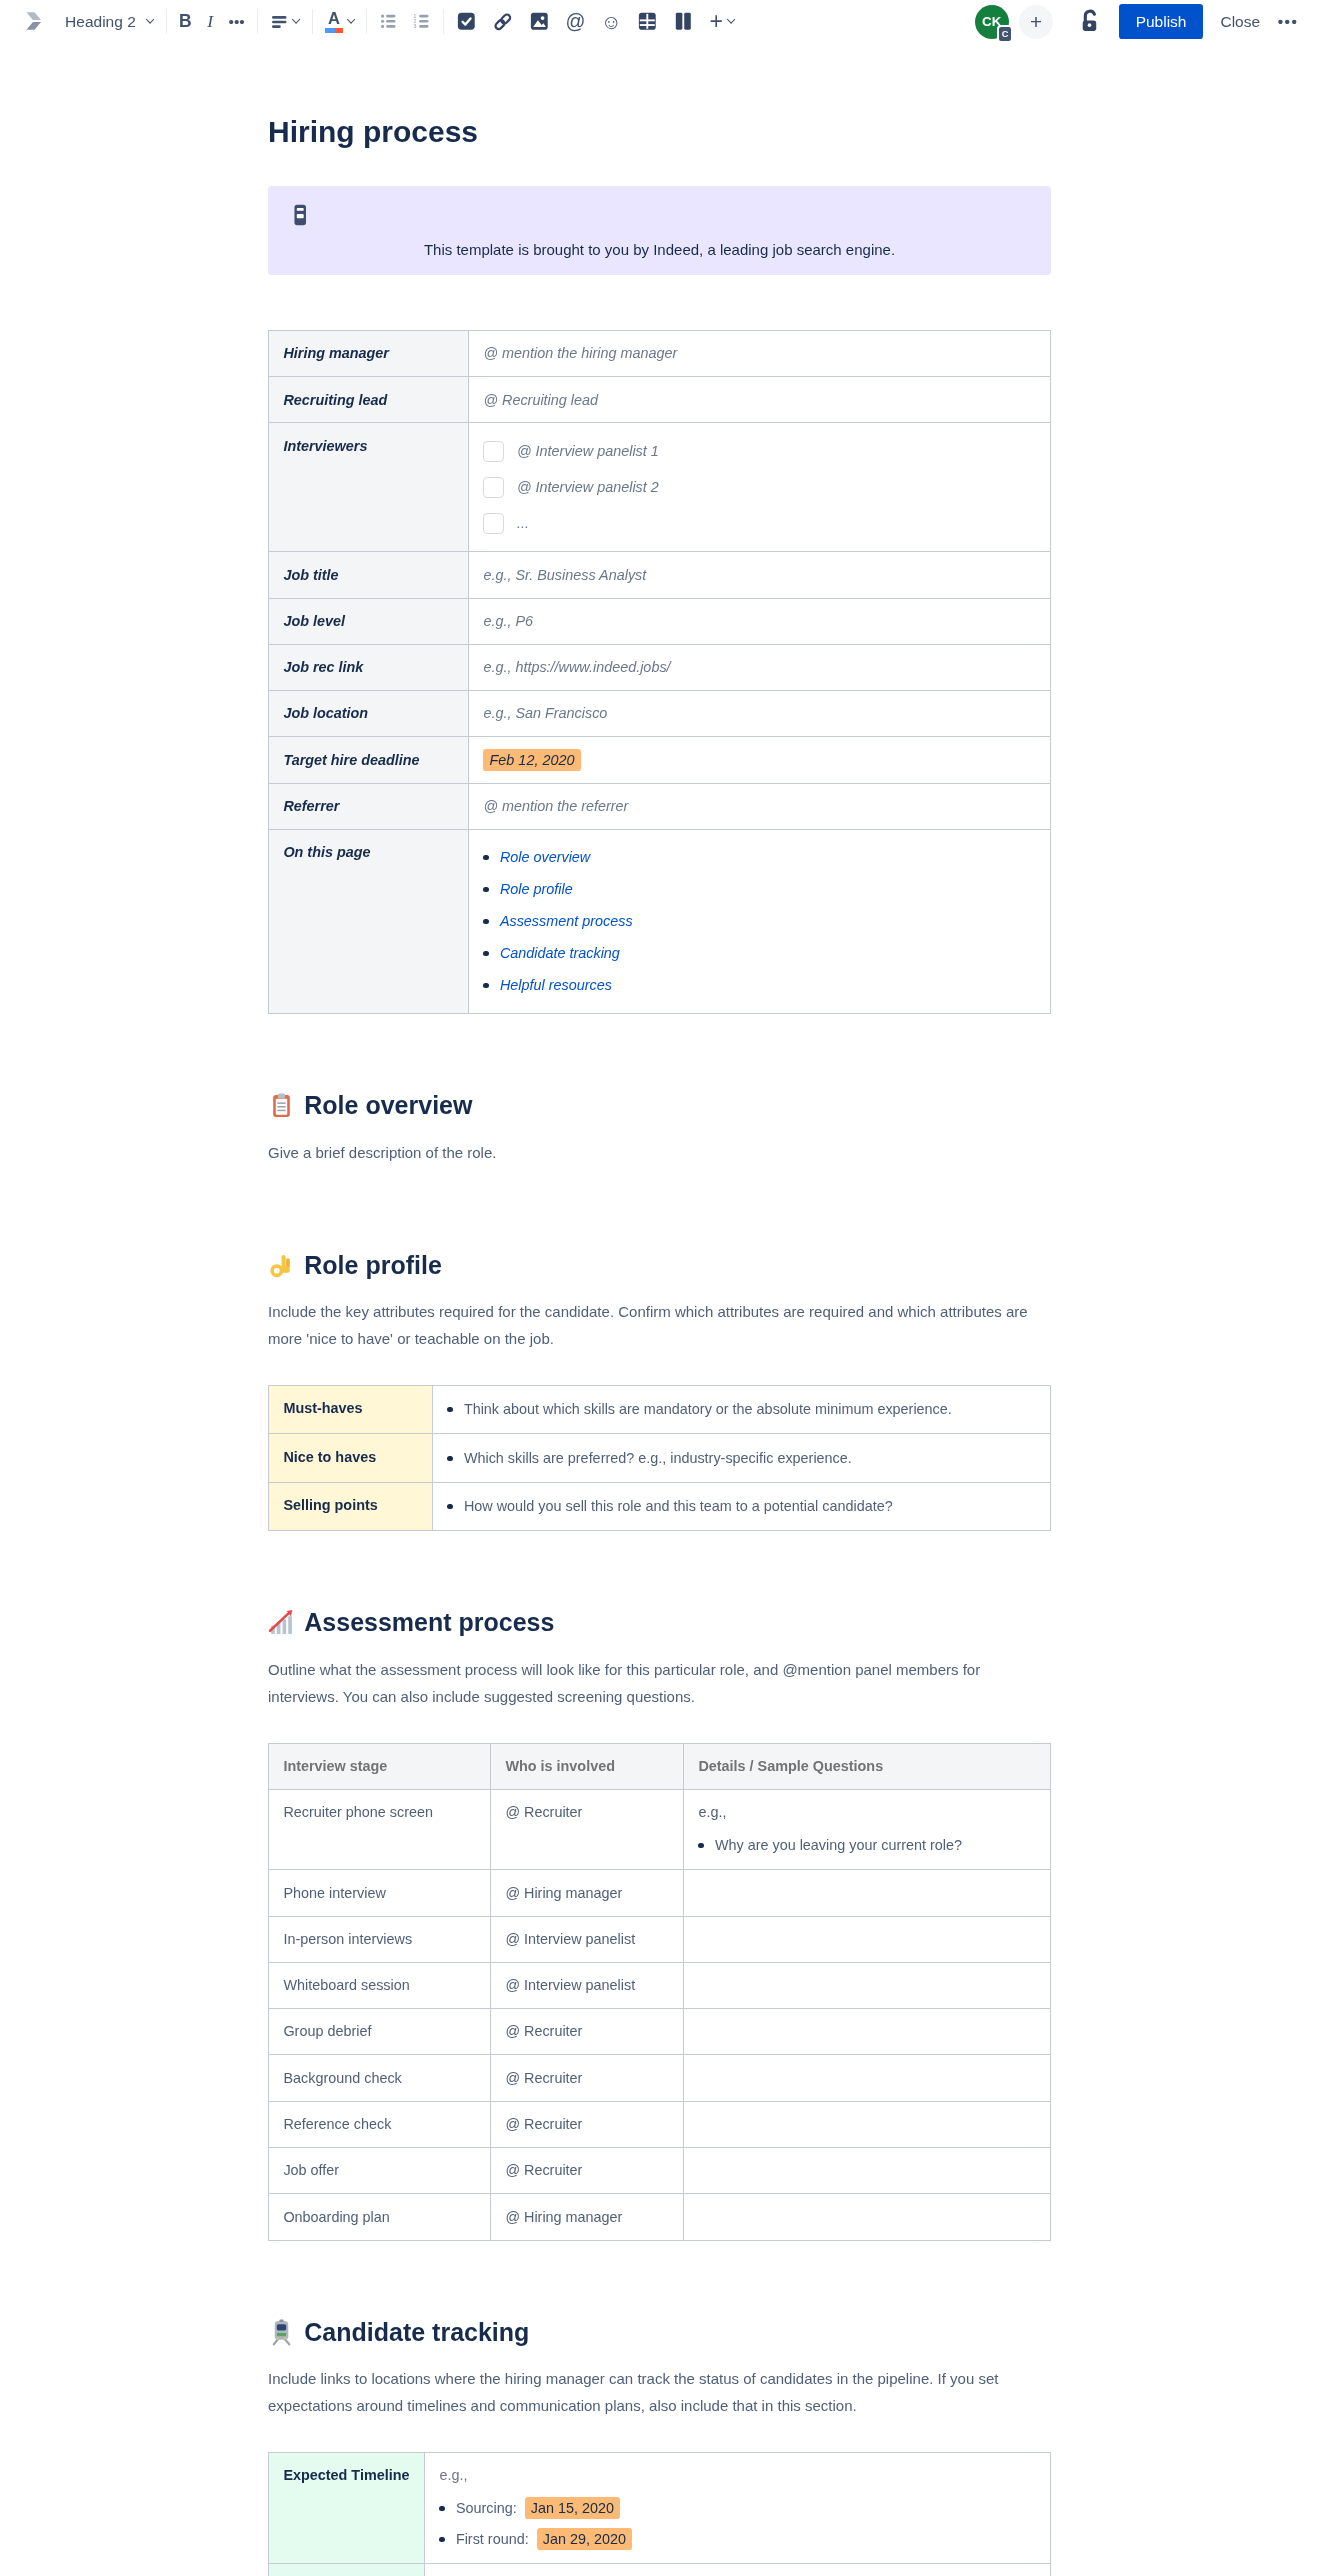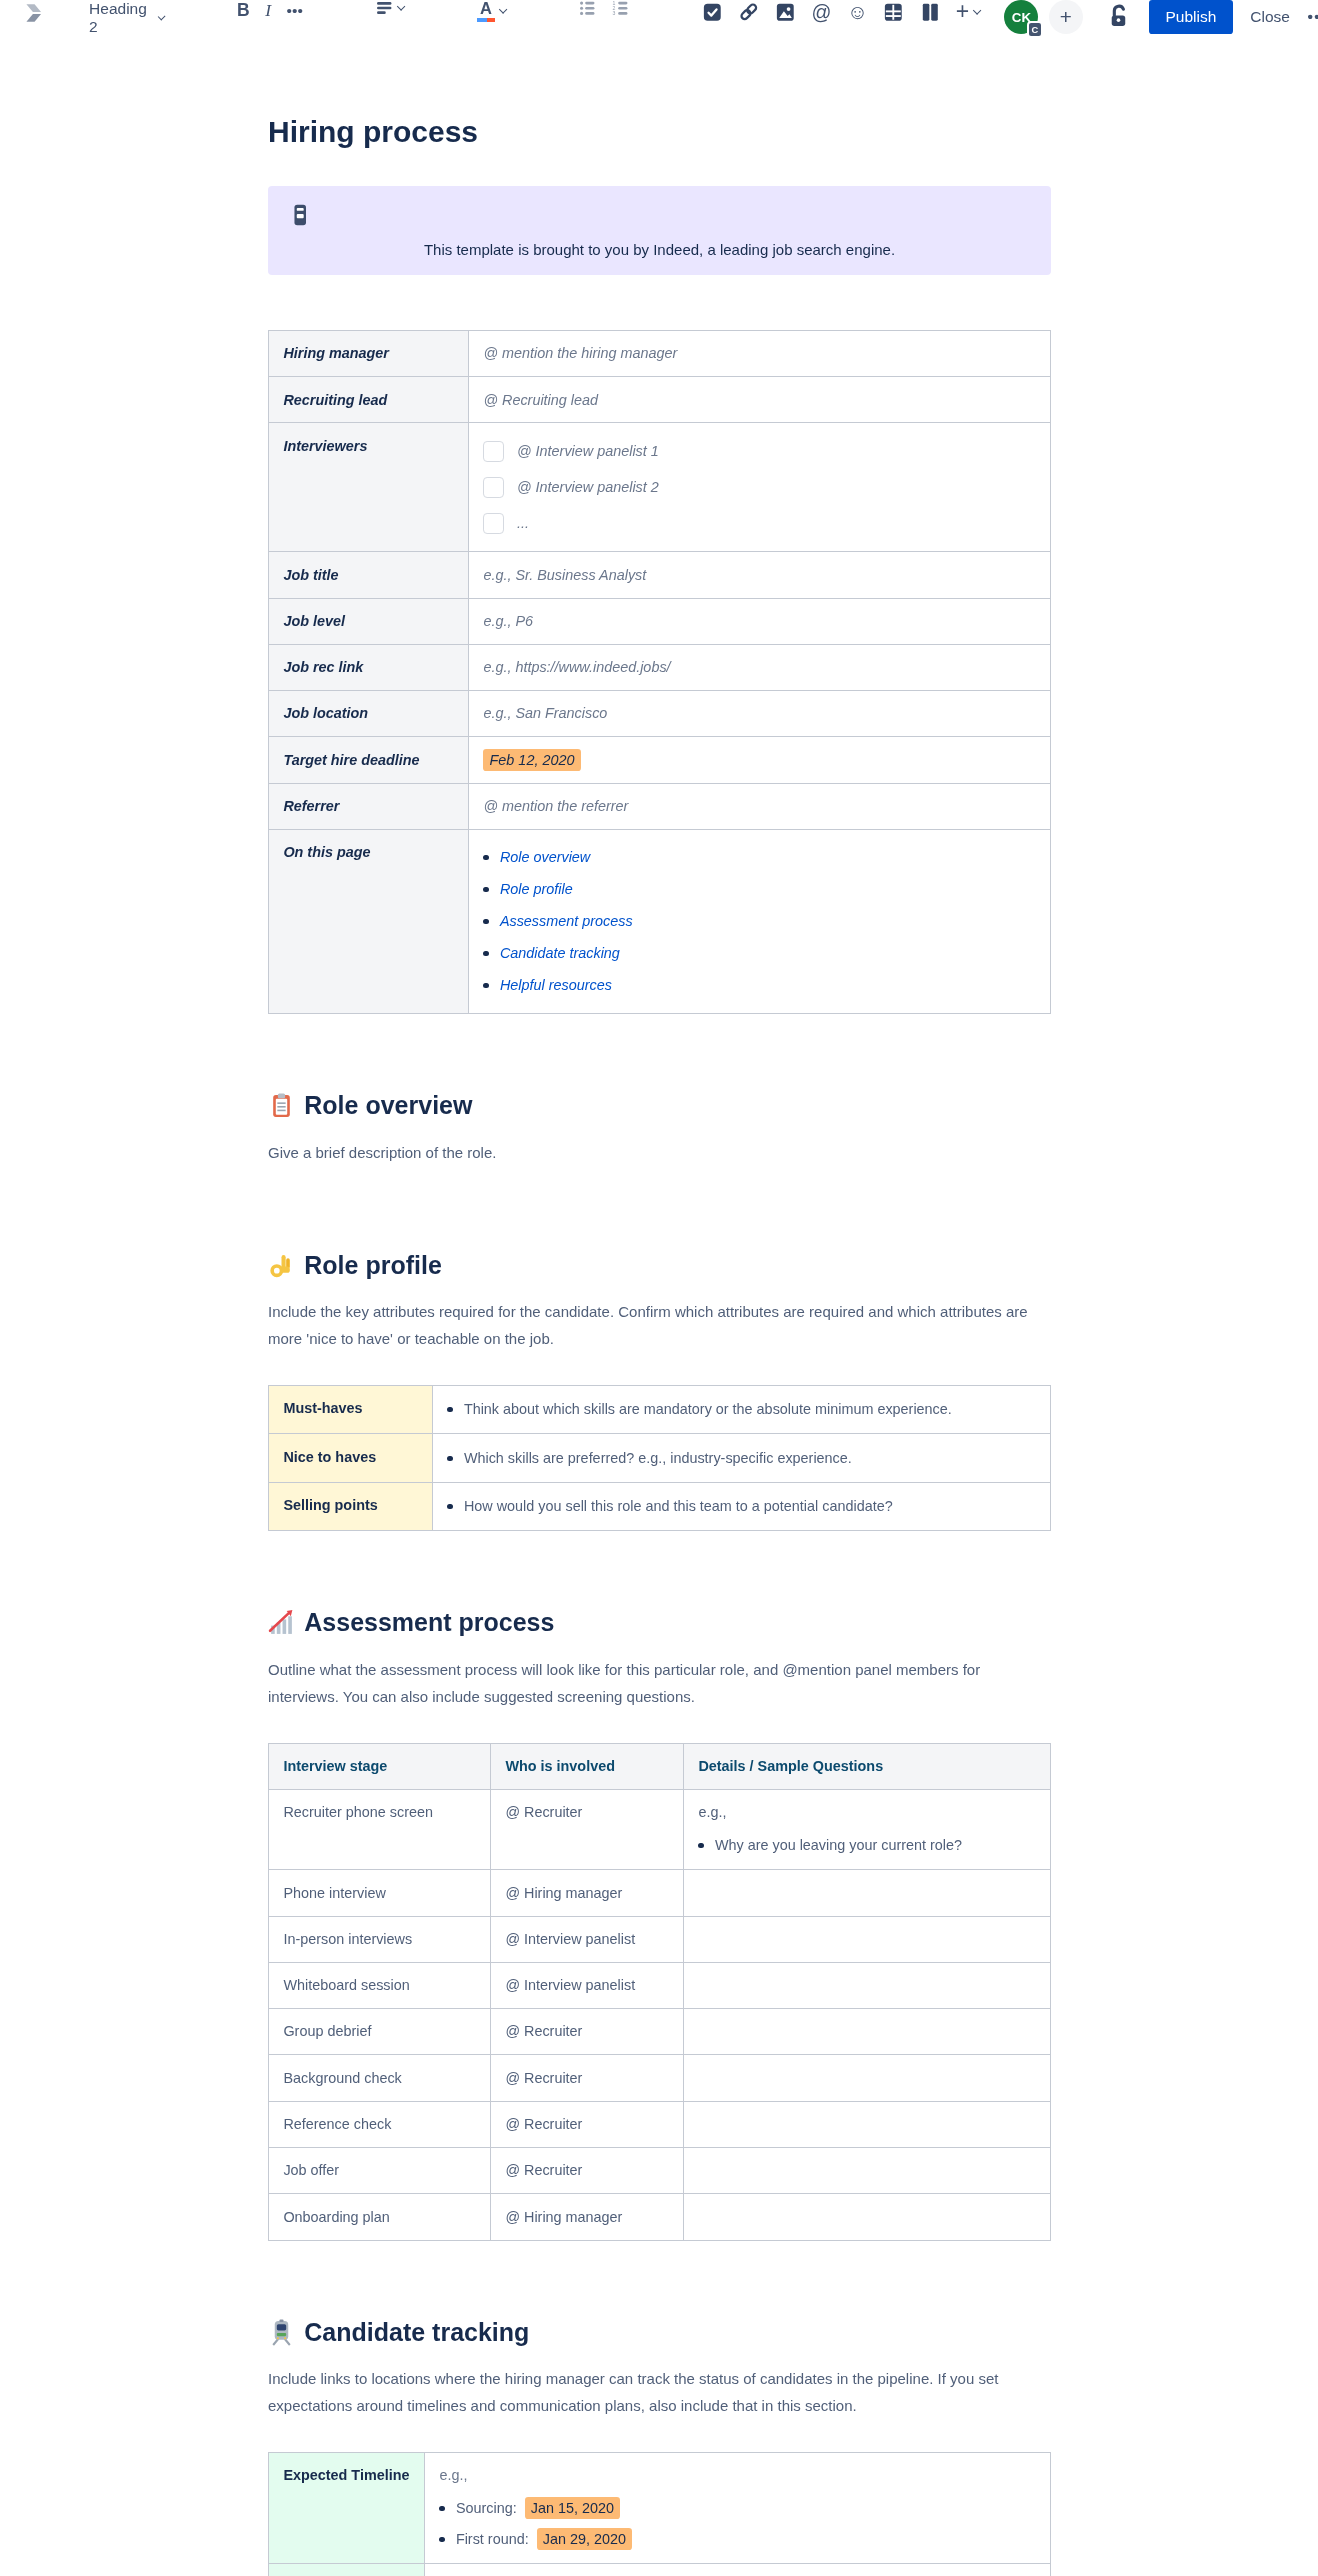--- a/index.html
+++ b/index.html
@@ -1,21 +1,21 @@
 <!DOCTYPE html>
 <html style="font-size:8.2px"><head>
 <meta charset="utf-8">
 <style>
   * { margin:0; padding:0; box-sizing:border-box; }
   html,body { width:1319px; background:#ffffff; font-family:"Liberation Sans", sans-serif; }
   body { height:3039px; overflow:hidden; color:#172B4D; }
 
   
   .toolbar {
-    height:43px; display:flex; align-items:flex-start; padding:0 20.6px; background:#fff;gap:24px;
+    height:43px; display:flex; align-items:center; padding:0 20.6px; background:#fff;
   }
   .tb-group { display:flex; align-items:center; gap:15.5px; }
   .tb-sep { width:1px; height:25px; background:#EBECF0; margin:0 12.4px; }
   .tb-btn { display:flex; align-items:center; gap:5.2px; color:#42526E; font-size:15.5px;
             cursor:pointer; border:none; background:none; font-family:inherit; }
   .tb-btn.bold { font-weight:bold; font-size:17.5px; }
   .tb-btn.italic { font-style:italic; font-size:17.5px; font-family:"Liberation Serif", serif; }
   .tb-btn.muted { color:#97A0AF; }
   .chev { width:6.2px; height:6.2px; border-right:1.5px solid #42526E; border-bottom:1.5px solid #42526E;
           transform:rotate(45deg) translate(-1px,-1px); display:inline-block; }
@@ -48,21 +48,21 @@
   .panel svg { flex:0 0 auto; margin-top:0; }
 
   table.tbl { border-collapse:collapse; width:783px; font-size:14.4px; }
   table.tbl td, table.tbl th { border:1px solid #C5CAD3; vertical-align:top; padding:13.4px 14.4px;
            line-height:18.5px; text-align:left; }
   td.lbl { background:#F4F5F7; font-weight:bold; color:#172B4D; width:200px; }
   td.val { color:#6B778C; }
   .tbl-info { margin-top:55px;font-style:italic; }
   .tbl-profile td.lbl { background:#FFF7D6; width:164px; }
   .tbl-track td.lbl { background:#E3FCEF; width:156px; }
-  th.col-h { background:#F4F5F7; color:#0c4a6e; font-weight:bold; }
+  th.col-h { background:#F4F5F7; color:#737373; font-weight:bold; }
   .tbl-assess td { color:#505F79; }
   .tbl-assess td.c1 { width:222px; }
   .tbl-assess td.c2 { width:193px; }
 
   .chip { background:#fdba74; border-radius:3.1px; padding:3.1px 6.2px; color:#172B4D; white-space:nowrap; }
 
   .cbx-item { display:flex; align-items:center; gap:13px; margin-bottom:15.5px; }
   .cbx-item:last-child { margin-bottom:0; }
   .cbx { width:20.6px; height:20.6px; border:1.5px solid #D6DAE1; border-radius:4.1px; background:#fff; flex:0 0 auto; }
 

